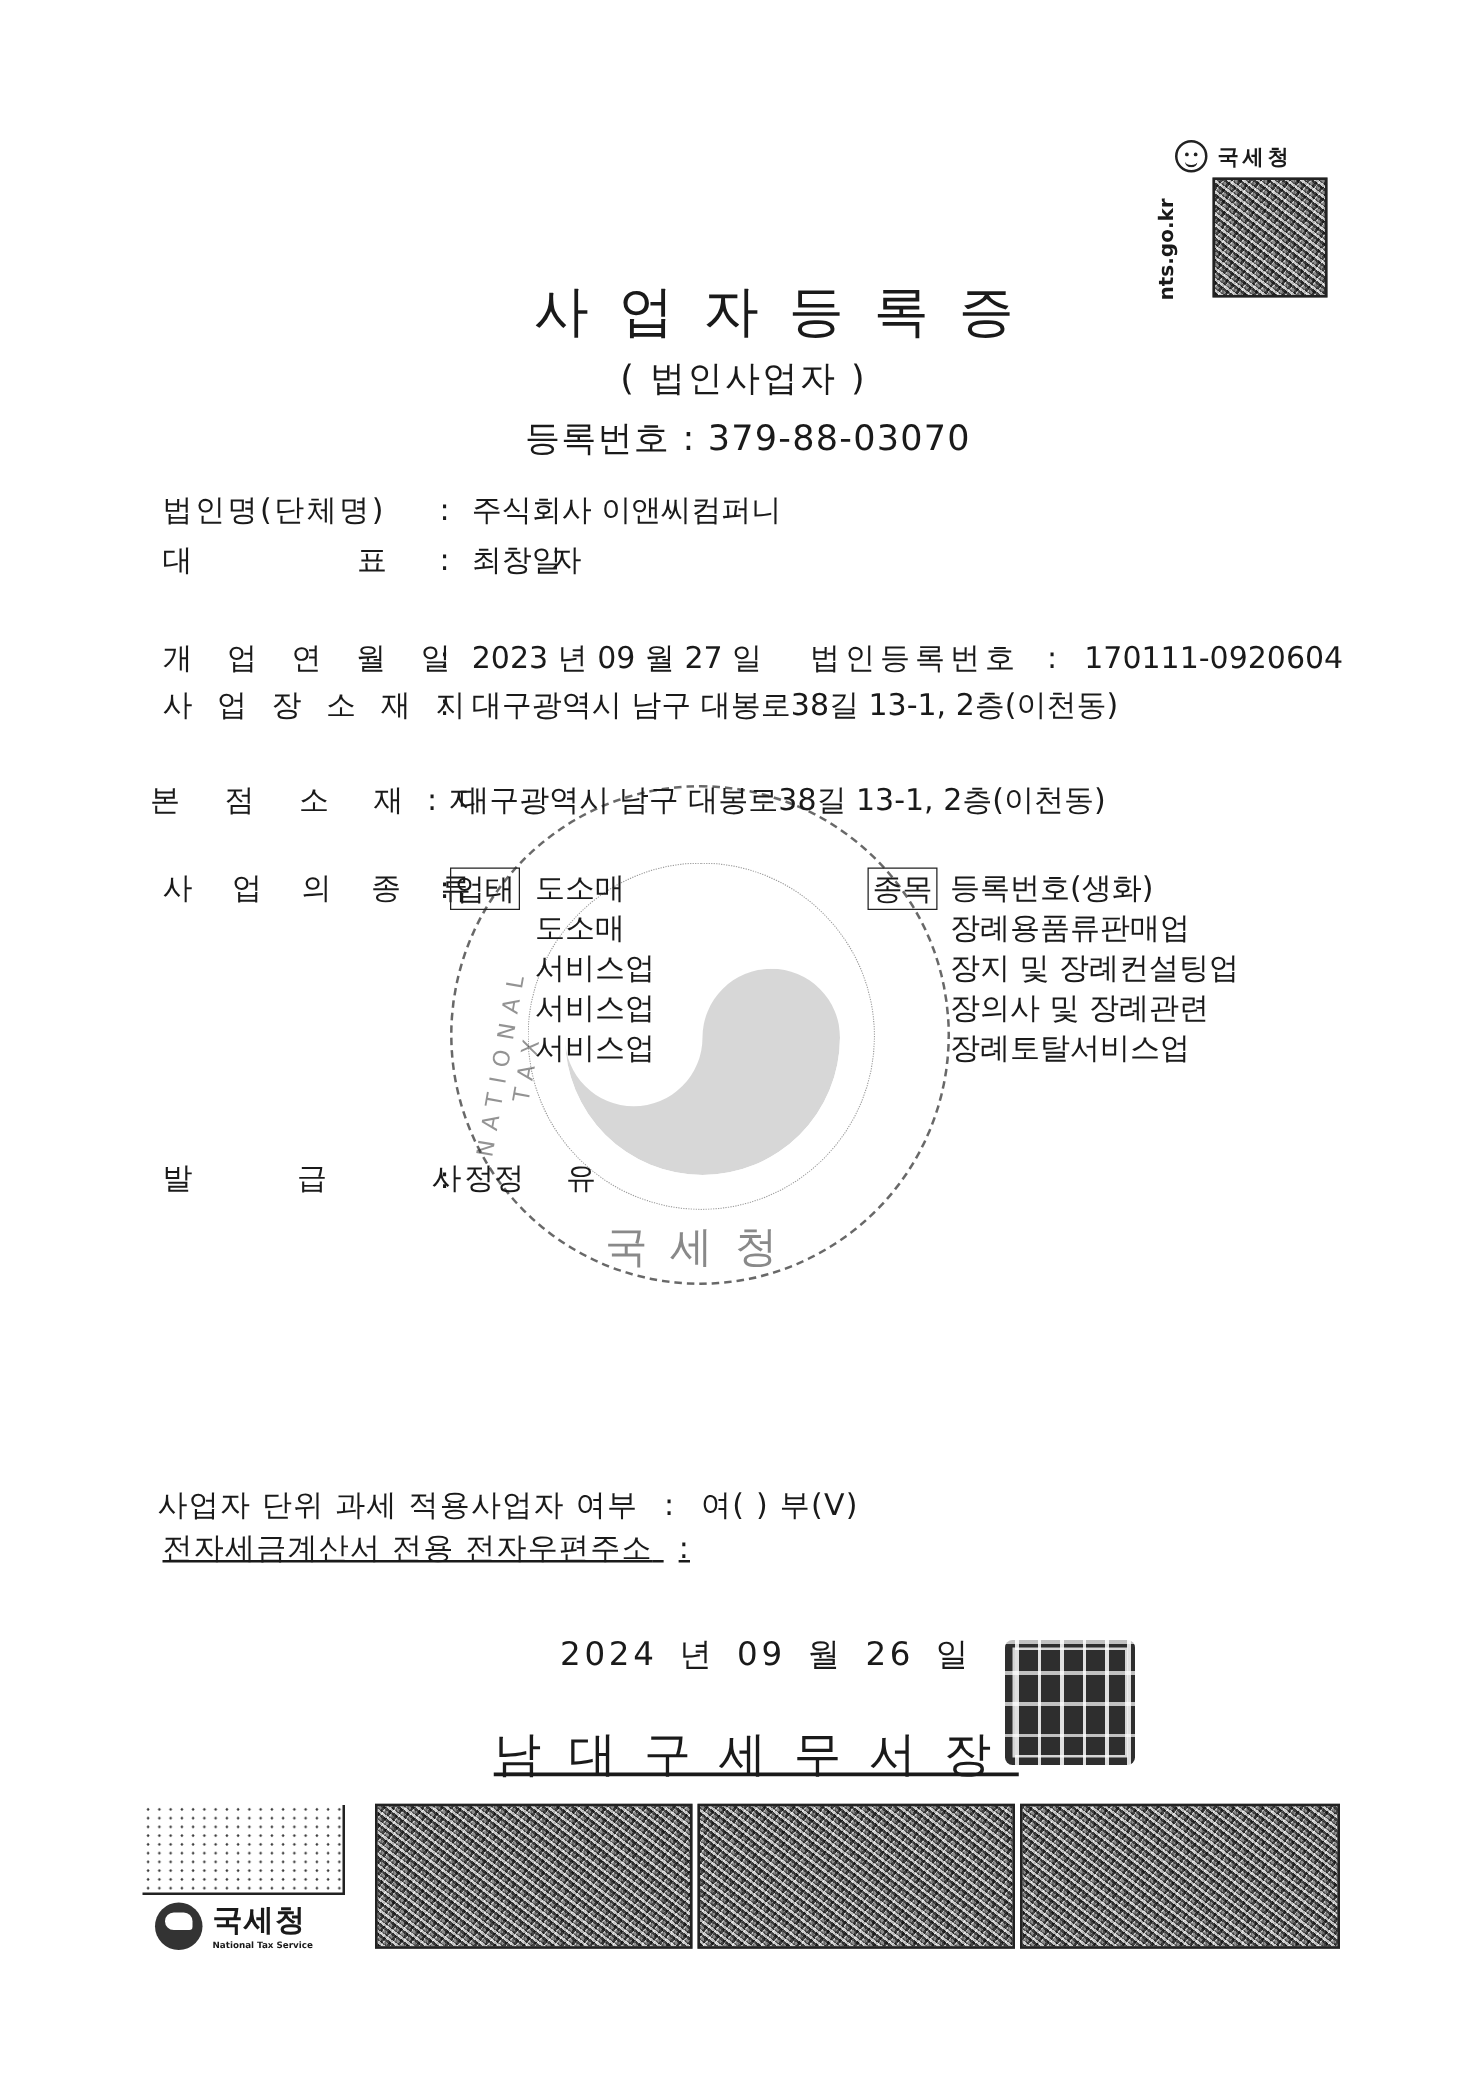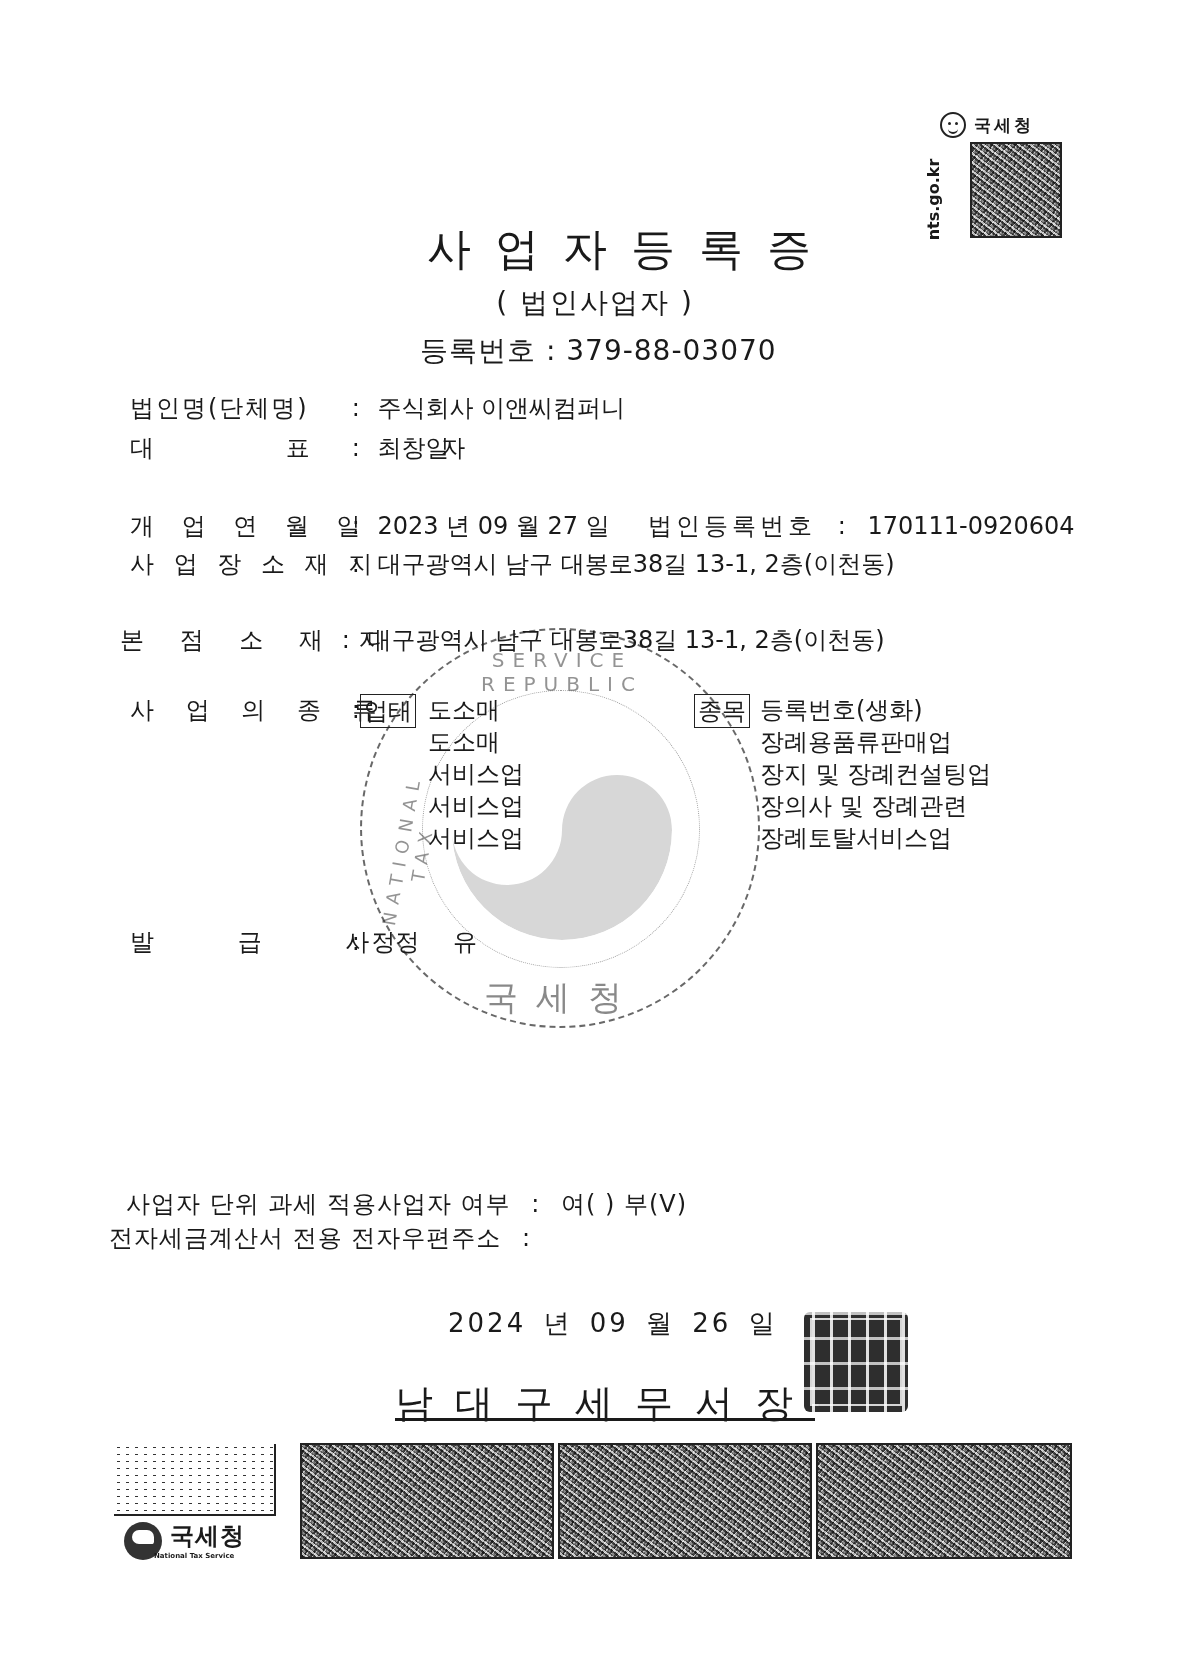--- a/index.html
+++ b/index.html
@@ -44,21 +44,20 @@
 <div class="abs subtitle" style="left:470px; top:284px; width:250px; text-align:center;">( 법인사업자 )</div>
 <div class="abs regno" style="left:420px; top:332px;">
   <span>등록번호 :</span>
   <span>379-88-03070</span>
 </div>
 
 <div class="abs stamp-wrap" style="left:360px; top:628px;">
   <div class="abs stamp-inner" style="left:60px; top:60px; width:276px; height:276px;"></div>
   <div class="abs" style="left:90px; top:90px; width:220px; height:220px; border-radius:50%; background:rgba(140,140,140,.35); clip-path:path('M0 110 A110 110 0 0 0 220 110 A55 55 0 0 0 110 110 A55 55 0 0 1 0 110 Z');"></div>
   <div class="abs" style="left:120px; top:345px; width:160px; text-align:center; font-size:34px; letter-spacing:18px; color:rgba(40,40,40,.55);">국세청</div>
-  <div class="abs" style="left:90px; top:18px; width:220px; text-align:center; font-size:20px; letter-spacing:8px; color:rgba(40,40,40,.5);">SERVICE REPUBLIC</div>
   <div class="abs" style="left:-60px; top:200px; width:220px; text-align:center; font-size:18px; letter-spacing:8px; color:rgba(40,40,40,.5); transform:rotate(-80deg);">NATIONAL TAX</div>
 </div>
 
 <div class="abs row" style="left:130px; top:392px;">
   <span class="lbl" style="width:200px; letter-spacing:2px;">법인명(단체명)</span>
   <span style="margin:0 10px 0 14px;">:</span>
   <span>주식회사 이앤씨컴퍼니</span>
 </div>
 
 <div class="abs row" style="left:130px; top:432px;">
@@ -113,39 +112,39 @@
   <span class="lbl" style="width:200px; letter-spacing:38px;">발 급 사 유</span>
   <span style="margin:0 4px 0 14px;">:</span>
   <span>정정</span>
 </div>
 
 <div class="abs row" style="left:126px; top:1188px; letter-spacing:1px;">
   <span>사업자 단위 과세 적용사업자 여부</span>
   <span style="margin:0 12px;">:</span>
   <span>여( ) 부(V)</span>
 </div>
-<div class="abs row" style="left:109px; top:1222px; letter-spacing:1px;">
+<div class="abs row" style="left:130px; top:1222px; letter-spacing:1px;text-decoration:underline;">
   <span>전자세금계산서 전용 전자우편주소</span>
   <span style="margin:0 12px;">:</span>
   <span></span>
 </div>
 
 <div class="abs date" style="left:448px; top:1306px; letter-spacing:3px; word-spacing:6px;">2024 년 09 월 26 일</div>
 <div class="abs office" style="left:395px; top:1378px;">남대구세무서장</div>
 <div class="abs" style="left:804px; top:1312px; width:104px; height:100px; background:#2e2e2e; border-radius:6px;
             background-image:repeating-linear-gradient(90deg, transparent 0 8px, rgba(255,255,255,.85) 8px 11px, transparent 11px 18px),
                              repeating-linear-gradient(0deg, transparent 0 22px, rgba(255,255,255,.7) 22px 25px);">
   <div class="abs" style="left:6px; top:6px; right:6px; bottom:6px; border:2px solid rgba(255,255,255,.8);"></div>
 </div>
 
 <div class="abs" style="left:114px; top:1444px; width:160px; height:70px; border-right:2px solid #222; border-bottom:2px solid #222;
             background-image:radial-gradient(#333 1px, transparent 1.2px); background-size:9px 7px;"></div>
 <div class="abs" style="left:124px; top:1520px; width:160px; height:46px;">
   <div class="abs" style="left:0; top:2px; width:38px; height:38px; border-radius:50%; background:#333;">
     <div class="abs" style="left:8px; top:8px; width:22px; height:14px; background:#fff; border-radius:11px 11px 4px 11px;"></div>
   </div>
   <div class="abs" style="left:46px; top:0; font-size:24px; font-weight:bold; letter-spacing:1px;">국세청</div>
-  <div class="abs" style="left:30px; top:32px; font-size:7px; font-weight:bold;text-align:center;">National Tax Service</div>
+  <div class="abs" style="left:46px; top:32px; font-size:7px; font-weight:bold;text-align:center;">National Tax Service</div>
 </div>
 
 <div class="abs noise panel" style="left:300px; top:1443px; width:254px; height:116px;"></div>
 <div class="abs noise panel" style="left:558px; top:1443px; width:254px; height:116px;"></div>
 <div class="abs noise panel" style="left:816px; top:1443px; width:256px; height:116px;"></div>
 
 </body></html>

